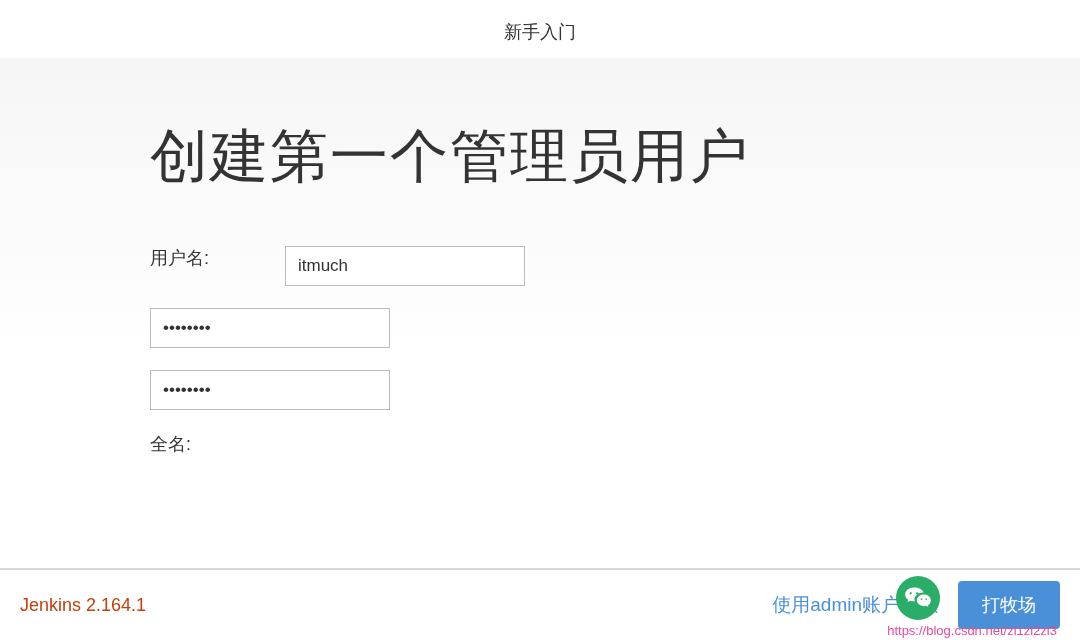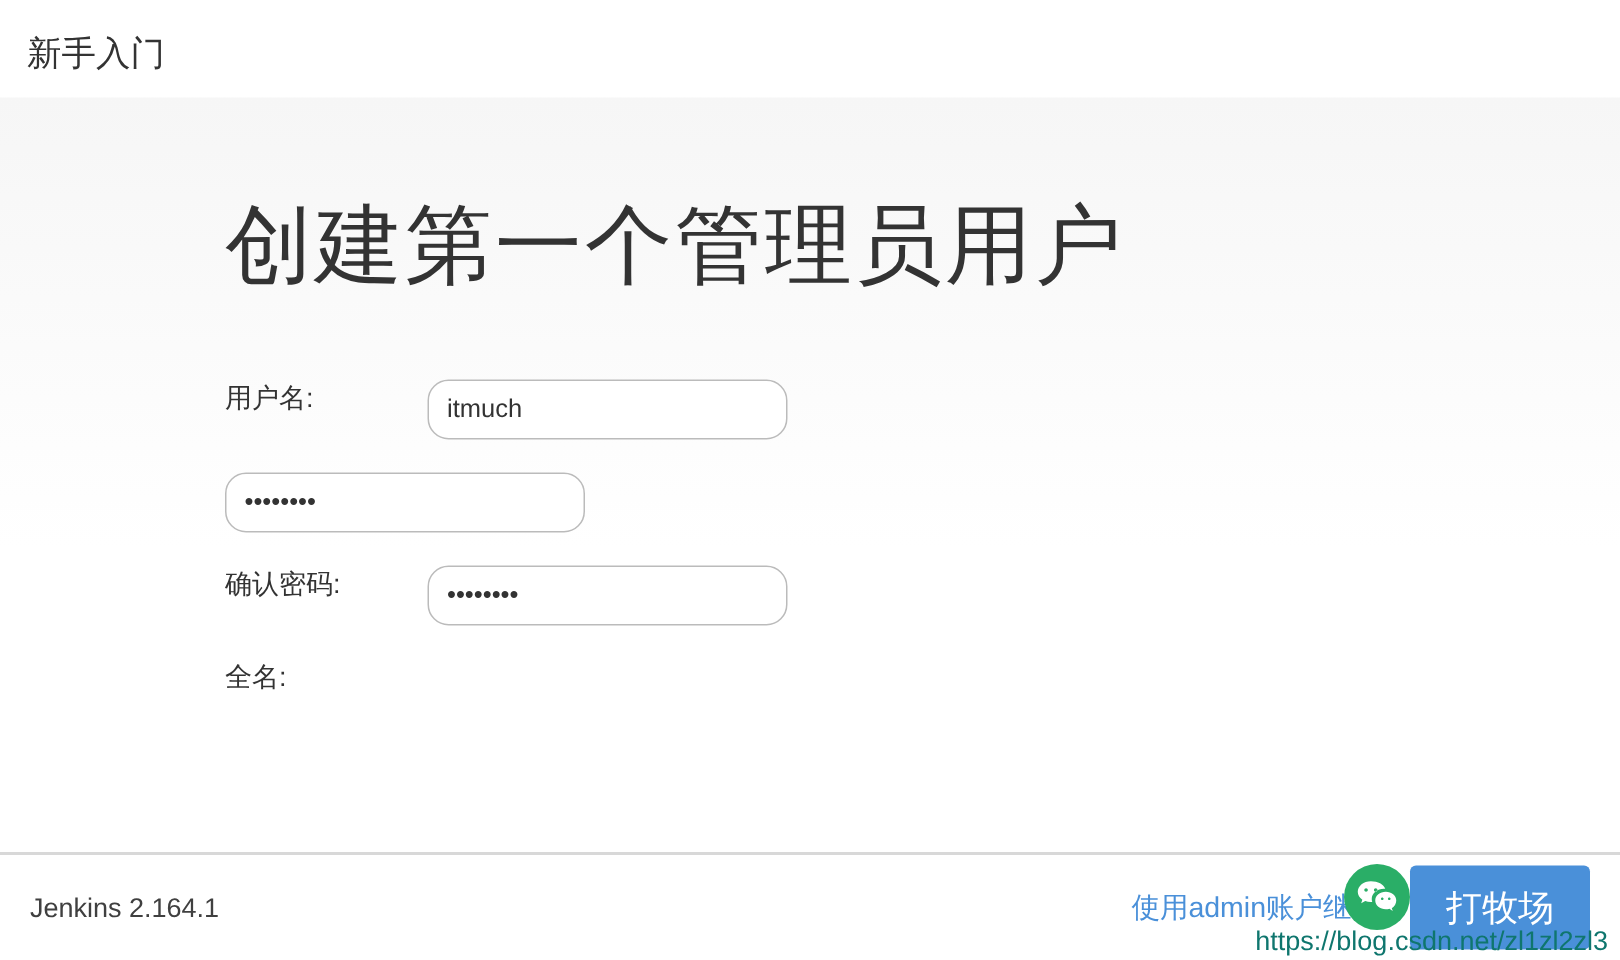--- a/index.html
+++ b/index.html
@@ -13,23 +13,24 @@
       width: 1080px;
       height: 640px;
       overflow: hidden;
       position: relative;
     }
     .header {
       padding: 20px 18px 14px;
       background: #ffffff;
     }
     .header-title {
-      font-size: 23px;
+      font-size: 18px;
       color: #333;
       font-weight: 400;
+      text-align: center;
     }
     .main-area {
       background: linear-gradient(to bottom, #f6f6f6, #ffffff 60%);
       padding: 60px 0 0 0;
       height: 500px;
     }
     .content {
       margin-left: 150px;
     }
     .page-title {
@@ -47,59 +48,59 @@
       width: 135px;
       font-size: 18px;
       color: #333;
       text-align: left;
     }
     .form-input {
       width: 240px;
       height: 40px;
       padding: 8px 12px;
       border: 1px solid #bbb;
-      border-radius: 14px;
+      border-radius: 0;
       font-size: 17px;
       color: #333;
       background: #ffffff;
     }
     .footer {
       position: absolute;
       bottom: 0;
       left: 0;
       right: 0;
       height: 72px;
       border-top: 2px solid #d8d8d8;
       display: flex;
       align-items: center;
       justify-content: space-between;
       padding: 0 20px;
       background: #ffffff;
     }
     .footer-left {
       font-size: 18px;
-      color: #404040;
+      color: #c2410c;
     }
     .footer-right {
       display: flex;
       align-items: center;
       gap: 20px;
     }
     .admin-continue-link {
       color: #4a90d9;
       font-size: 19px;
       cursor: pointer;
     }
     .save-button {
       background: #4a90d9;
       color: #ffffff;
       border: none;
       border-radius: 4px;
       padding: 12px 24px;
-      font-size: 24px;
+      font-size: 18px;
       cursor: pointer;
       position: relative;
     }
     .wechat-badge {
       position: absolute;
       right: 140px;
       bottom: 20px;
       width: 44px;
       height: 44px;
       background: #2aae67;
@@ -109,24 +110,24 @@
       justify-content: center;
       z-index: 10;
     }
     .wechat-badge svg {
       width: 28px;
       height: 28px;
       fill: #ffffff;
     }
     .watermark {
       position: absolute;
-      right: 8px;
+      right: 23px;
       bottom: 2px;
-      color: #0f766e;
-      font-size: 18px;
+      color: #ec4899;
+      font-size: 13px;
       z-index: 5;
       pointer-events: none;
     }
   </style>
 </head>
 <body>
 
 <div class="header">
   <div class="header-title">新手入门</div>
 </div>
@@ -138,21 +139,20 @@
     <div class="form-row">
       <label class="form-label">用户名:</label>
       <input type="text" class="form-input" value="itmuch" style="">
     </div>
 
     <div class="form-row">
       <input type="password" class="form-input" value="••••••••" style="">
     </div>
 
     <div class="form-row">
-      <label class="form-label">确认密码:</label>
       <input type="password" class="form-input" value="••••••••" style="">
     </div>
 
     <div class="form-row">
       <label class="form-label">全名:</label>
     </div>
 
   </div>
 </div>
 

